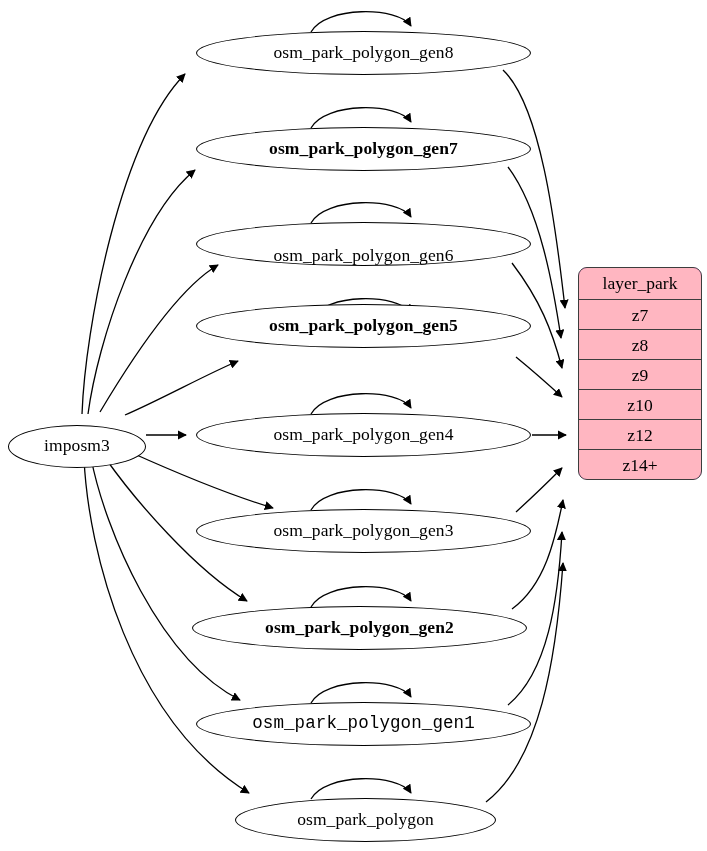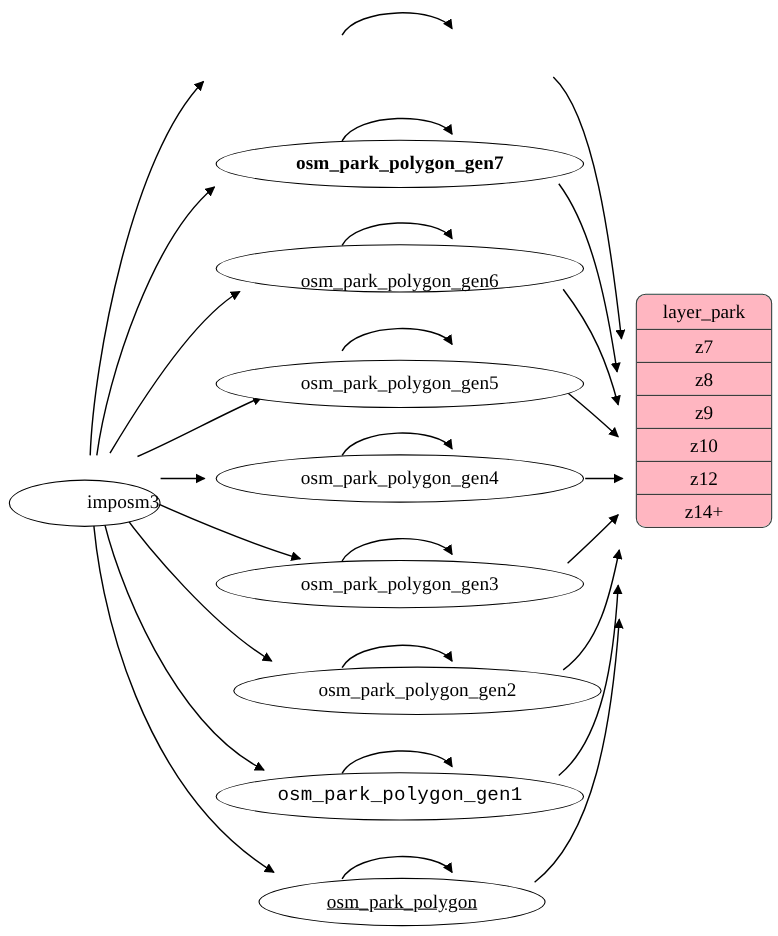--- a/index.html
+++ b/index.html
@@ -46,21 +46,21 @@
     top: -0.5px;
   }
   #layer-table {
     position: absolute;
     left: 578px;
     top: 267px;
     width: 124px;
     box-sizing: border-box;
     border: 1.4px solid #3d3d3d;
     border-radius: 9px;
-    background: #5eead4;
+    background: #701a75;
     overflow: hidden;
   }
   .table-row {
     box-sizing: border-box;
     height: 30px;
     line-height: 30px;
     text-align: center;
     font-size: 17.5px;
     color: #000000;
     background: #ffb6c1;
@@ -112,54 +112,57 @@
       <path d="M 311,223 C 325,197 398,197 411,217"></path>
       <path d="M 311,319 C 325,293 398,293 411,313"></path>
       <path d="M 311,414 C 325,388 398,388 411,408"></path>
       <path d="M 311,510 C 325,484 398,484 411,504"></path>
       <path d="M 311,607 C 325,581 398,581 411,601"></path>
       <path d="M 311,703 C 325,677 398,677 411,697"></path>
       <path d="M 311,799 C 325,773 398,773 411,793"></path>
     </g>
   </svg>
 
-  <div class="node-ellipse" style="left:8px; top:436px; width:138px; height:43px;justify-content:flex-end;">
+  <div class="node-ellipse" style="left:8px; top:425px; width:138px; height:43px;">
     <span class="node-label">imposm3</span>
   </div>
 
+  <div class="node-ellipse" style="left:196px; top:31px; width:335px; height:44px;">
+    <span class="node-label">osm_park_polygon_gen8</span>
+  </div>
 
   <div class="node-ellipse" style="left:196px; top:127px; width:335px; height:44px;font-weight:bold;">
     <span class="node-label">osm_park_polygon_gen7</span>
   </div>
 
   <div class="node-ellipse" style="left:196px; top:222px; width:335px; height:44px;align-items:flex-end;">
     <span class="node-label">osm_park_polygon_gen6</span>
   </div>
 
-  <div class="node-ellipse" style="left:196px; top:327px; width:335px; height:44px;">
+  <div class="node-ellipse" style="left:196px; top:304px; width:335px; height:44px;font-weight:bold;">
     <span class="node-label">osm_park_polygon_gen5</span>
   </div>
 
   <div class="node-ellipse" style="left:196px; top:413px; width:335px; height:44px;">
     <span class="node-label">osm_park_polygon_gen4</span>
   </div>
 
   <div class="node-ellipse" style="left:196px; top:509px; width:335px; height:44px;justify-content:center;">
     <span class="node-label">osm_park_polygon_gen3</span>
   </div>
 
-  <div class="node-ellipse" style="left:212px; top:606px; width:335px; height:44px;">
+  <div class="node-ellipse" style="left:192px; top:606px; width:335px; height:44px;font-weight:bold;">
     <span class="node-label">osm_park_polygon_gen2</span>
   </div>
 
   <div class="node-ellipse" style="left:196px; top:702px; width:335px; height:44px;font-family:Liberation Mono, monospace;">
     <span class="node-label">osm_park_polygon_gen1</span>
   </div>
 
-  <div class="node-ellipse" style="left:235px; top:798px; width:261px; height:44px;text-decoration:underline;">
+  <div class="node-ellipse" style="left:235px; top:798px; width:261px; height:44px;">
     <span class="node-label">osm_park_polygon</span>
   </div>
 
   <div id="layer-table">
     <div class="table-row header">layer_park</div>
     <div class="table-row">z7</div>
     <div class="table-row">z8</div>
     <div class="table-row">z9</div>
     <div class="table-row">z10</div>
     <div class="table-row">z12</div>

